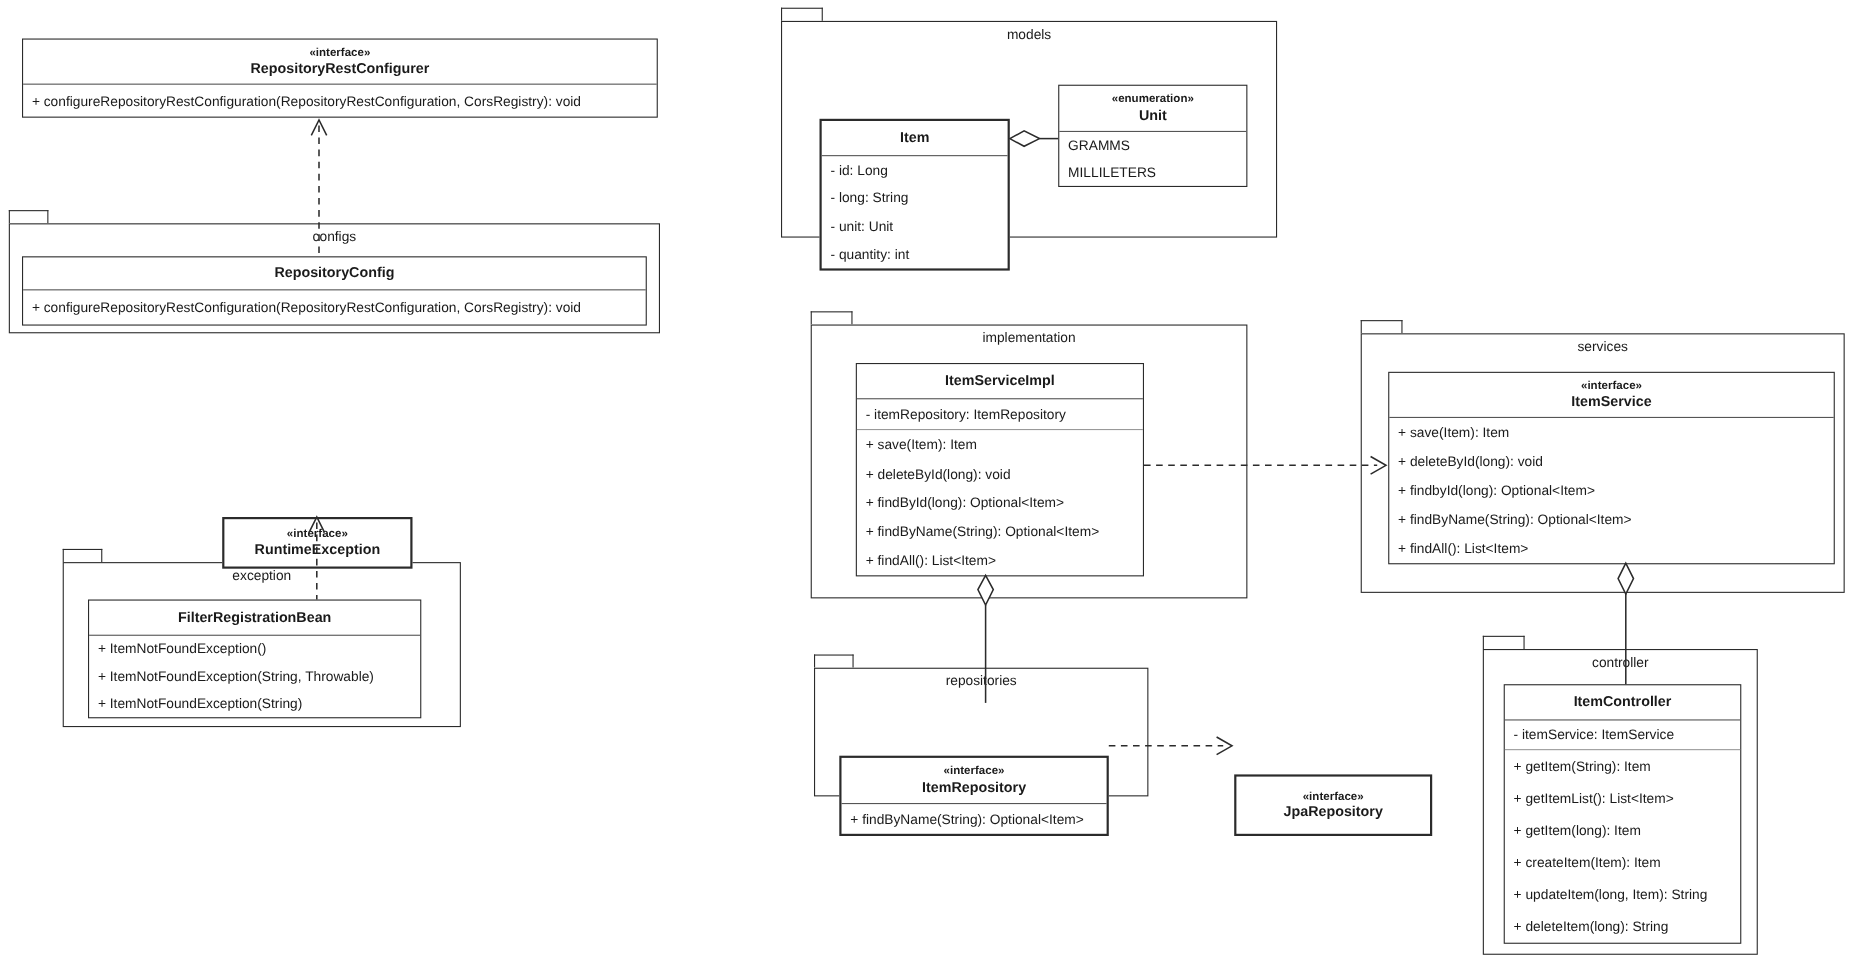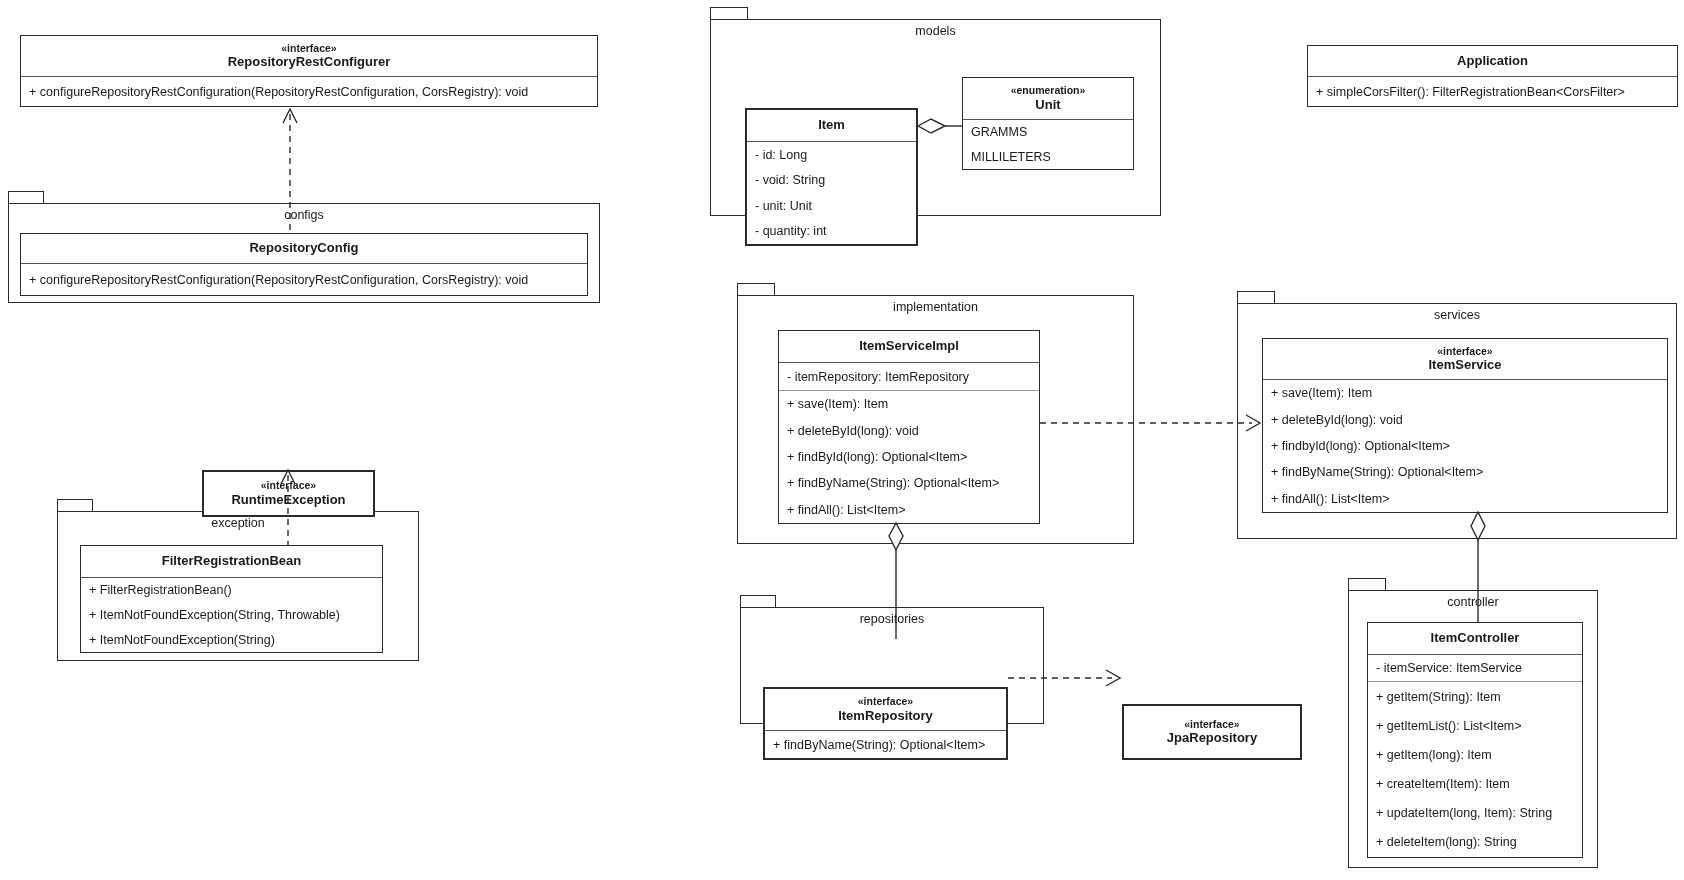--- a/index.html
+++ b/index.html
@@ -93,57 +93,49 @@
       <div class="stereo">«interface»</div>
       <div class="cls-name">RuntimeException</div>
     </div>
   </div>
 
   <div class="cls" style="left:80px;top:545px;width:303px;height:108px">
     <div class="cls-header" style="flex:0 0 31px">
       <div class="cls-name">FilterRegistrationBean</div>
     </div>
     <div class="sec grow">
-      <div class="member">+ FilterRegistrationBean()</div>
+      <div class="member">+ ItemNotFoundException()</div>
       <div class="member">+ ItemNotFoundException(String, Throwable)</div>
       <div class="member">+ ItemNotFoundException(String)</div>
     </div>
   </div>
 
   <div class="cls emph" style="left:745px;top:60px;width:173px;height:138px">
     <div class="cls-header" style="flex:0 0 31px">
       <div class="cls-name">Item</div>
     </div>
     <div class="sec grow">
       <div class="member">- id: Long</div>
-      <div class="member">- void: String</div>
+      <div class="member">- long: String</div>
       <div class="member">- unit: Unit</div>
       <div class="member">- quantity: int</div>
     </div>
   </div>
 
   <div class="cls" style="left:962px;top:77px;width:172px;height:93px">
     <div class="cls-header" style="flex:0 0 41px">
       <div class="stereo">«enumeration»</div>
       <div class="cls-name">Unit</div>
     </div>
     <div class="sec grow">
       <div class="member">GRAMMS</div>
       <div class="member">MILLILETERS</div>
     </div>
   </div>
 
-  <div class="cls" style="left:1307px;top:45px;width:371px;height:62px">
-    <div class="cls-header" style="flex:0 0 30px">
-      <div class="cls-name">Application</div>
-    </div>
-    <div class="sec grow">
-      <div class="member">+ simpleCorsFilter(): FilterRegistrationBean&lt;CorsFilter&gt;</div>
-    </div>
-  </div>
 
   <div class="cls" style="left:778px;top:330px;width:262px;height:194px">
     <div class="cls-header" style="flex:0 0 31px">
       <div class="cls-name">ItemServiceImpl</div>
     </div>
     <div class="sec divider" style="flex:0 0 27px">
       <div class="member">- itemRepository: ItemRepository</div>
     </div>
     <div class="sec grow">
       <div class="member">+ save(Item): Item</div>

